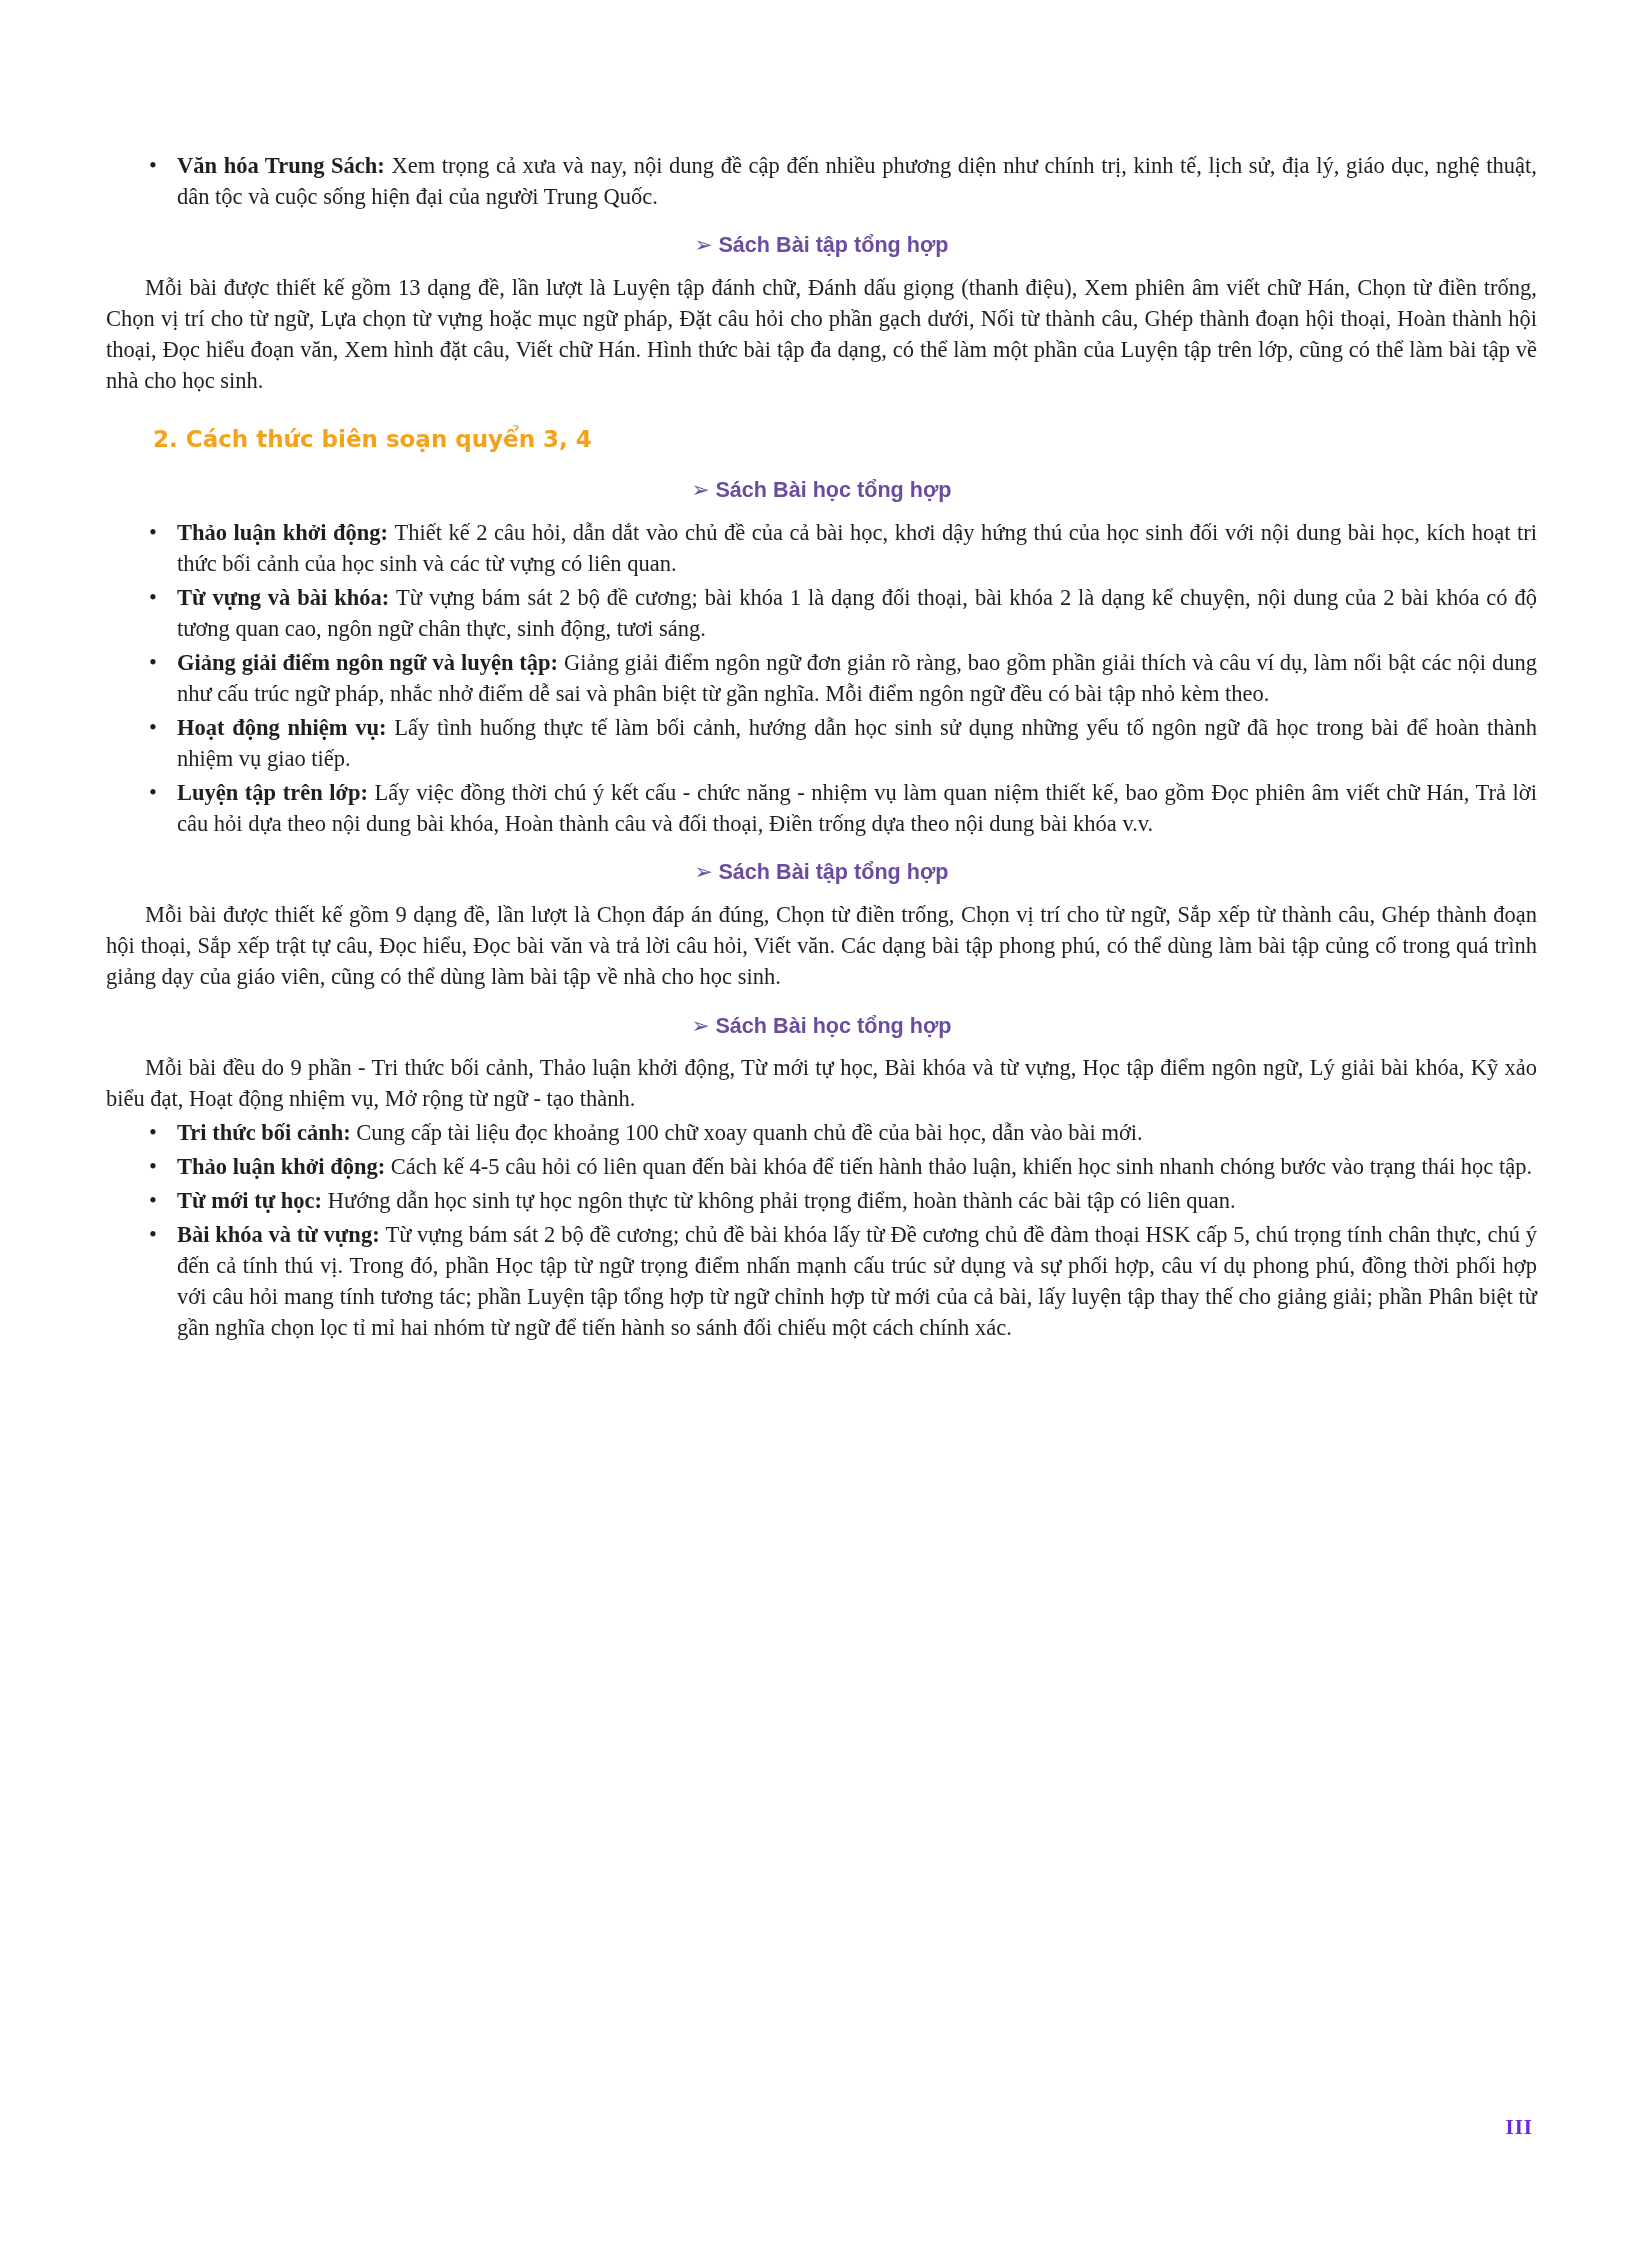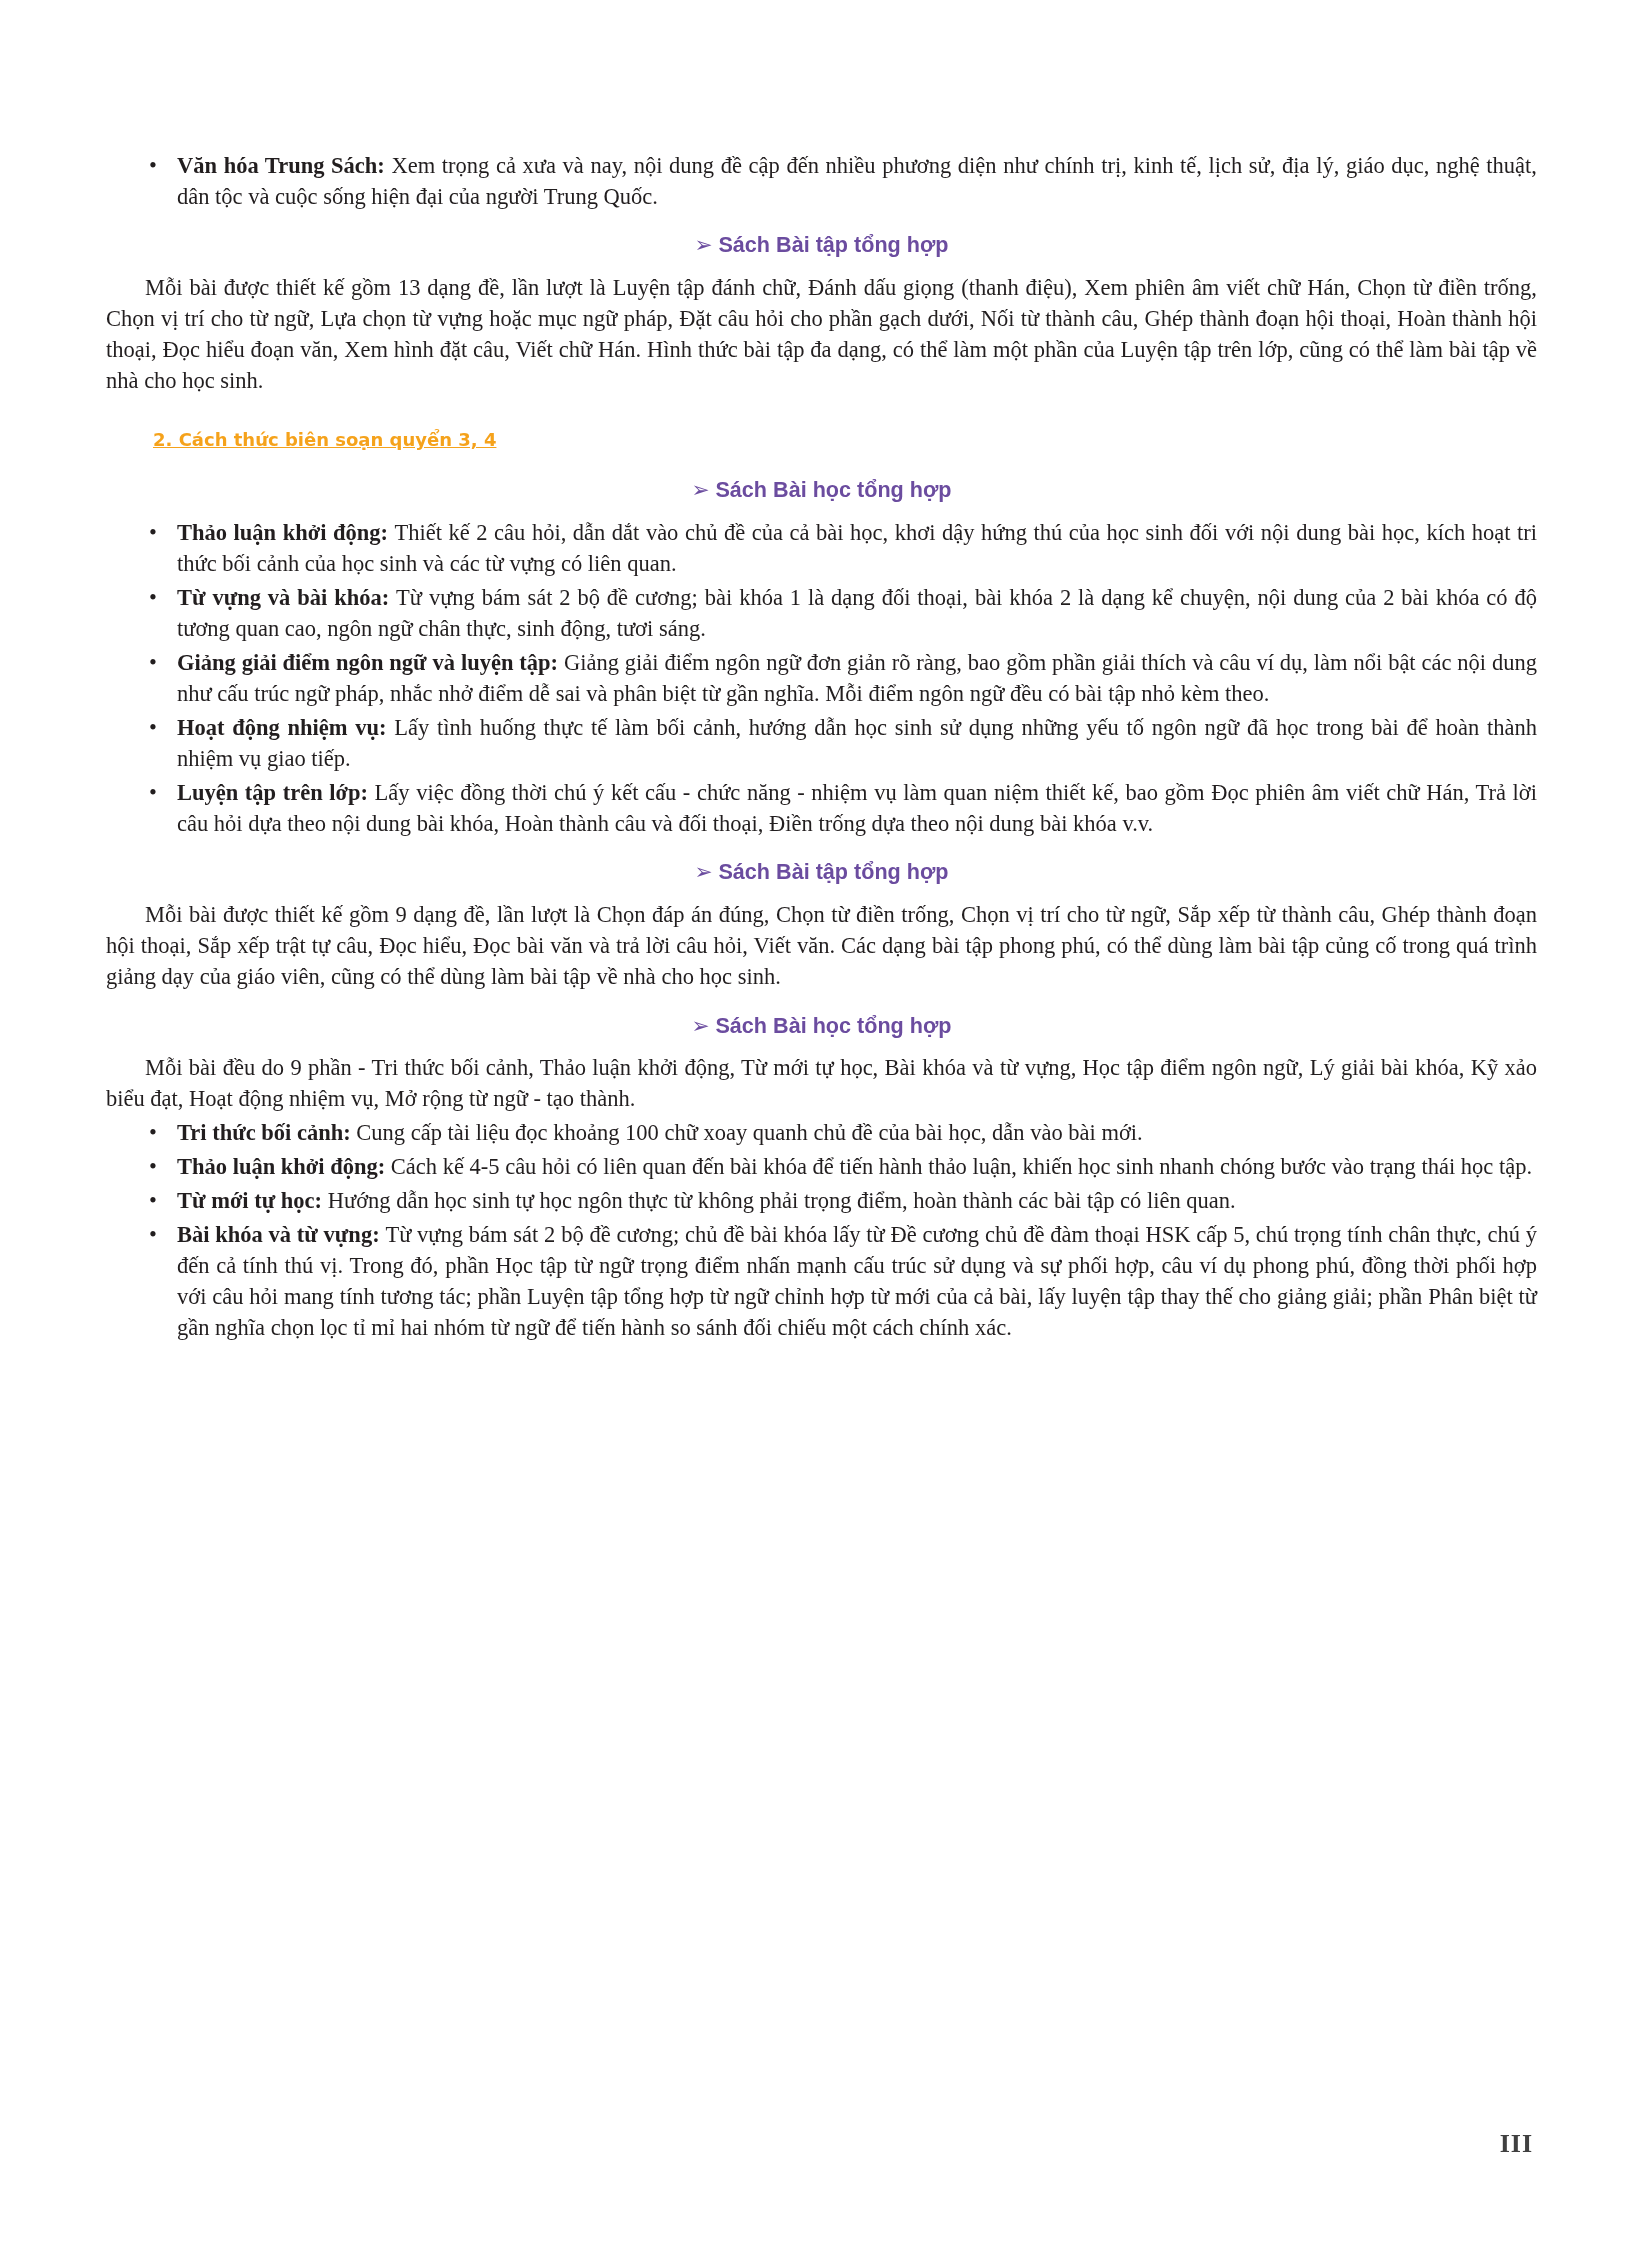--- a/index.html
+++ b/index.html
@@ -48,35 +48,34 @@
     text-align:center;
   }
   .heading-arrow .arrow{
     font-weight:normal;
     margin-right:5.9px;
   }
   .heading-number{
     color:var(--orange);
     font-family:"DejaVu Sans","Liberation Sans",sans-serif;
     font-weight:bold;
-    font-size:18px;
+    font-size:23px;
     padding-left:47px;
     margin:27.4px 0 19.6px 0;
     text-align:left;
-    text-decoration:underline;
   }
   .b{font-weight:bold;}
   .i{}
   .page-number{
     position:absolute;
     right:112px;
-    bottom:88px;
+    bottom:104px;
     font-weight:bold;
-    font-size:26px;
-    color:#404040;
+    font-size:21px;
+    color:#6d28d9;
     letter-spacing:1px;
   }
 </style>
 </head>
 <body>
 
 <div class="page">
   <div class="content">
       <div class="block bullet"><span class="dot">•</span><span class="b">Văn hóa Trung Sách: </span><span>Xem trọng cả xưa và nay, nội dung đề cập đến nhiều phương diện như chính trị, kinh tế, lịch sử, địa lý, giáo dục, nghệ thuật, dân tộc và cuộc sống hiện đại của người Trung Quốc.</span></div>
       <div class="block heading-arrow"><span class="arrow">➢</span><span class="b">Sách Bài tập tổng hợp</span></div>

